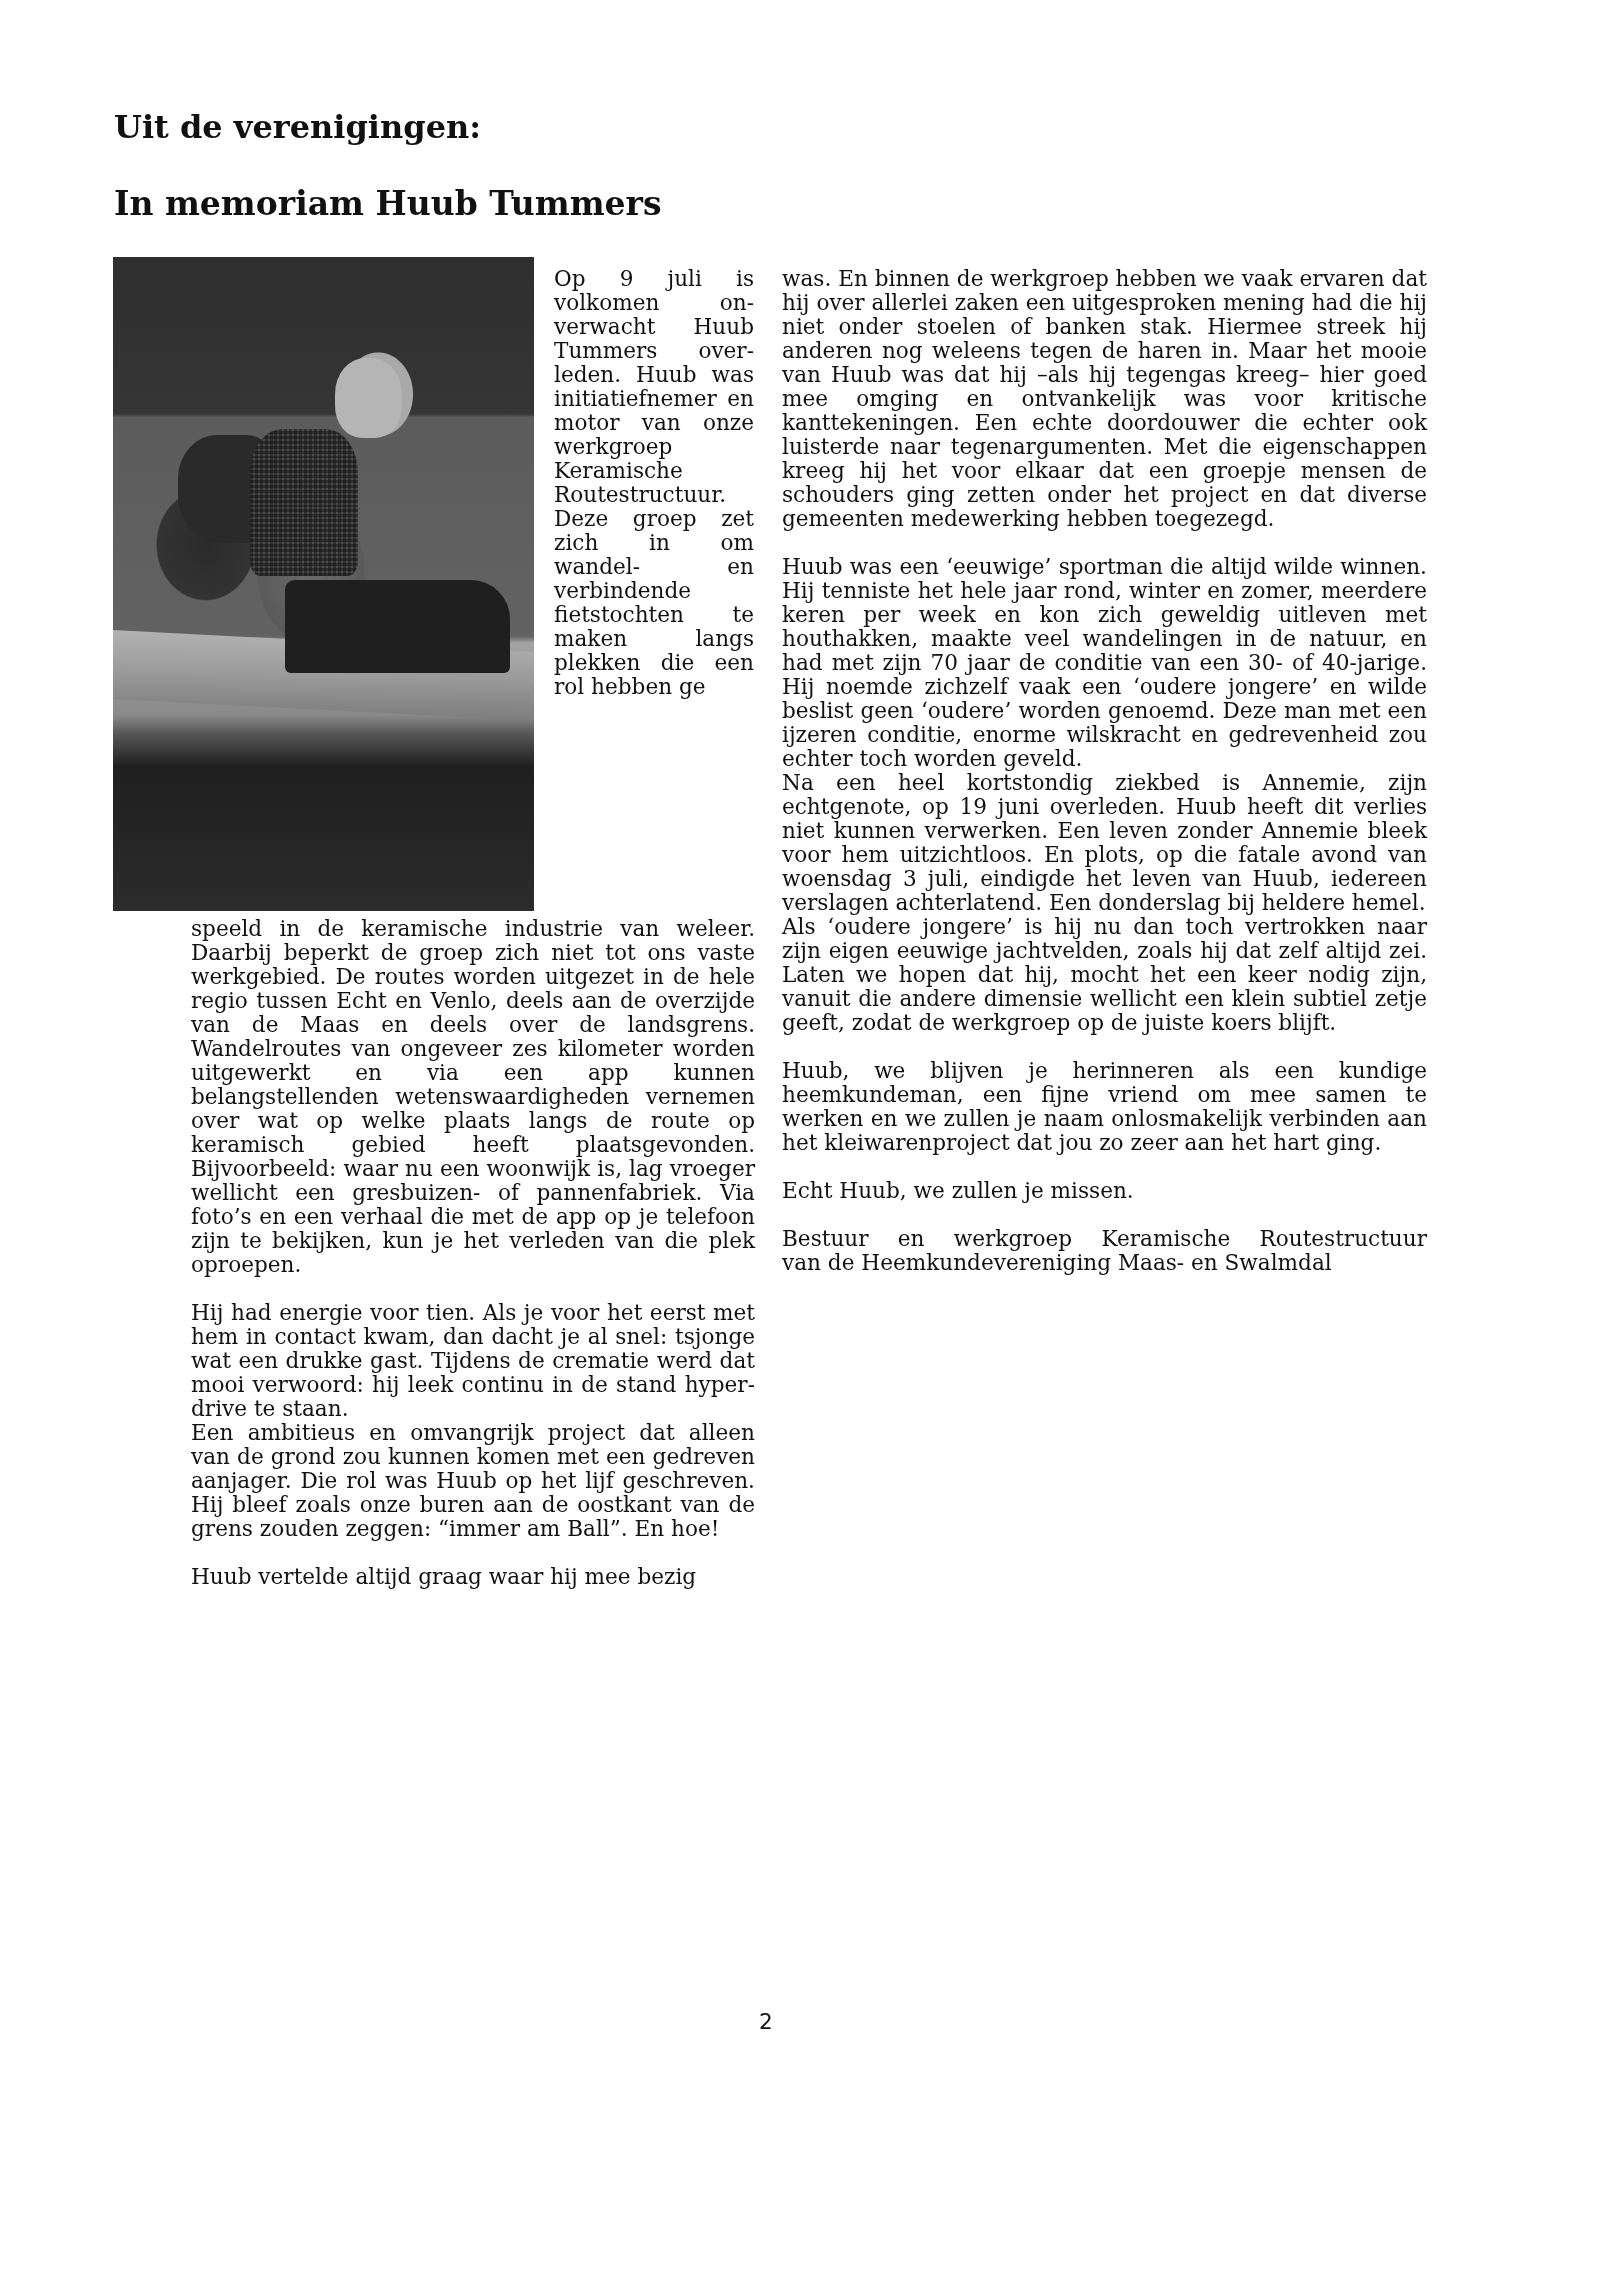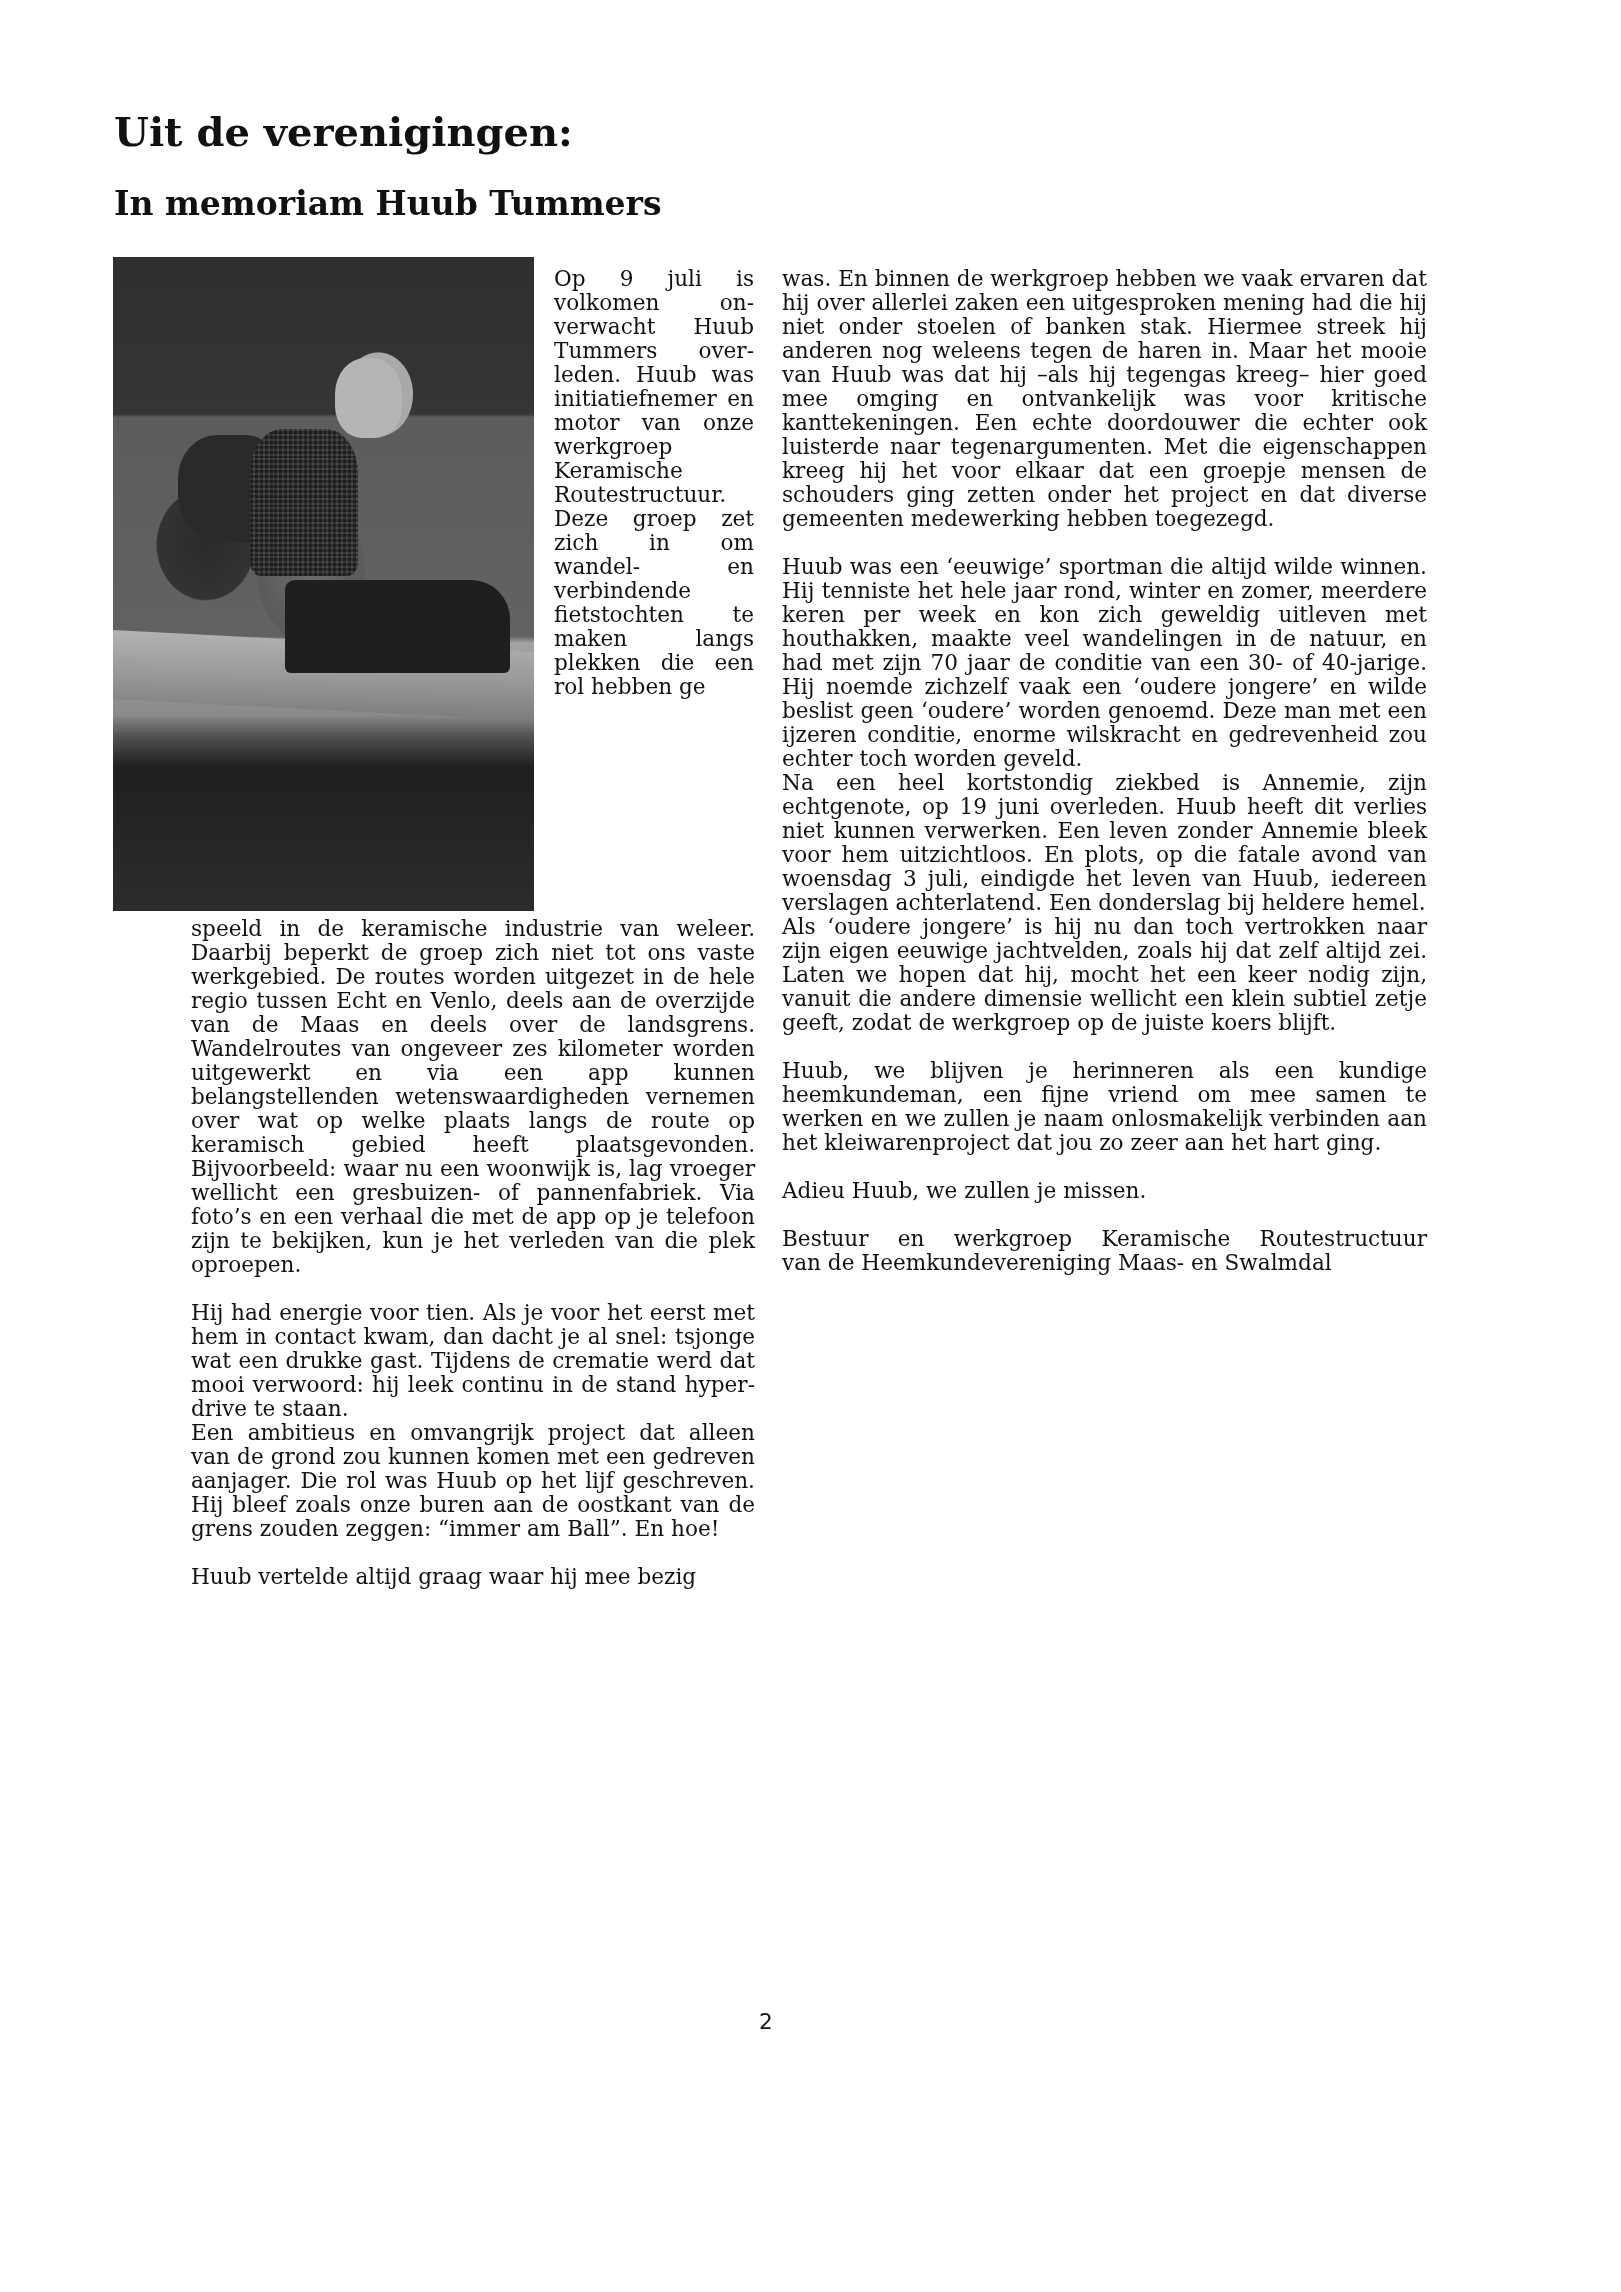--- a/index.html
+++ b/index.html
@@ -1,19 +1,19 @@
 <!DOCTYPE html>
 <html><head>
 <meta charset="utf-8">
 <style>
   html, body { margin: 0; padding: 0; background: #ffffff; }
   body { width: 1621px; height: 2293px; position: relative; overflow: hidden; color: #111; }
   .title {
     position: absolute; left: 114px; top: 110px;
-    font-family: "DejaVu Serif", serif; font-weight: bold; font-size: 40px;
+    font-family: "DejaVu Serif", serif; font-weight: bold; font-size: 32px;
     letter-spacing: 0px; margin: 0; line-height: 1.1;
   }
   .subtitle {
     position: absolute; left: 114px; top: 186px;
     font-family: "DejaVu Serif", serif; font-weight: bold; font-size: 33px;
     margin: 0; line-height: 1.1; text-align: right;
   }
   .body-text {
     font-family: "DejaVu Serif", serif; font-size: 21.6px; line-height: 24px;
     text-align: justify; margin: 0; hyphens: manual;
@@ -94,20 +94,20 @@
 
 <div class="right-col">
   <p class="body-text">was. En binnen de werkgroep hebben we vaak er­varen dat hij over allerlei zaken een uitgesproken mening had die hij niet onder stoelen of banken stak. Hiermee streek hij anderen nog weleens tegen de haren in. Maar het mooie van Huub was dat hij –als hij tegengas kreeg– hier goed mee omging en ontvankelijk was voor kritische kanttekeningen. Een echte doordouwer die echter ook luisterde naar tegenargumenten. Met die eigenschappen kreeg hij het voor elkaar dat een groepje mensen de schou­ders ging zetten onder het project en dat diverse gemeenten medewerking hebben toegezegd.</p>
   <div class="gap"></div>
   <p class="body-text">Huub was een ‘eeuwige’ sportman die altijd wilde winnen. Hij tenniste het hele jaar rond, winter en zomer, meerdere keren per week en  kon zich geweldig uitleven met houthakken, maakte veel wandelingen in de natuur, en had met zijn 70 jaar de conditie van een 30- of 40-jarige. Hij noemde zichzelf vaak een ‘oudere jongere’ en wilde beslist geen ‘oudere’ worden genoemd. Deze man met een ijzeren conditie, enorme wilskracht en gedreven­heid zou echter toch worden geveld.</p>
   <p class="body-text">Na een heel kortstondig ziekbed is Annemie, zijn echtgenote, op 19 juni overleden. Huub heeft dit verlies niet kunnen verwerken. Een leven zonder Annemie bleek voor hem uitzichtloos. En plots, op die fatale avond van woensdag 3 juli, eindigde het leven van Huub, iedereen verslagen achterlatend. Een donderslag bij heldere hemel.</p>
   <p class="body-text">Als ‘oudere jongere’ is hij nu dan toch vertrok­ken naar zijn eigen eeuwige jachtvelden, zoals hij dat zelf altijd zei. Laten we hopen dat hij, mocht het een keer nodig zijn, vanuit die andere dimen­sie wellicht een klein subtiel zetje geeft, zodat de werkgroep op de juiste koers blijft.</p>
   <div class="gap"></div>
   <p class="body-text">Huub, we blijven je herinneren als een kundige heemkundeman, een fijne vriend om mee samen te werken en we zullen je naam onlosmakelijk verbin­den aan het kleiwarenproject dat jou zo zeer aan het hart ging.</p>
   <div class="gap"></div>
-  <p class="body-text">Adieu Huub, we zullen je missen.</p>
+  <p class="body-text">Echt Huub, we zullen je missen.</p>
   <div class="gap"></div>
   <p class="body-text" style="text-align:justify; text-align-last: justify;">Bestuur en werkgroep Keramische Routestructuur</p>
   <p class="body-text" style="text-align:left;">van de Heemkundevereniging Maas- en Swalmdal</p>
 </div>
 
 <div class="page-number">2</div>
 
 
 </body></html>

